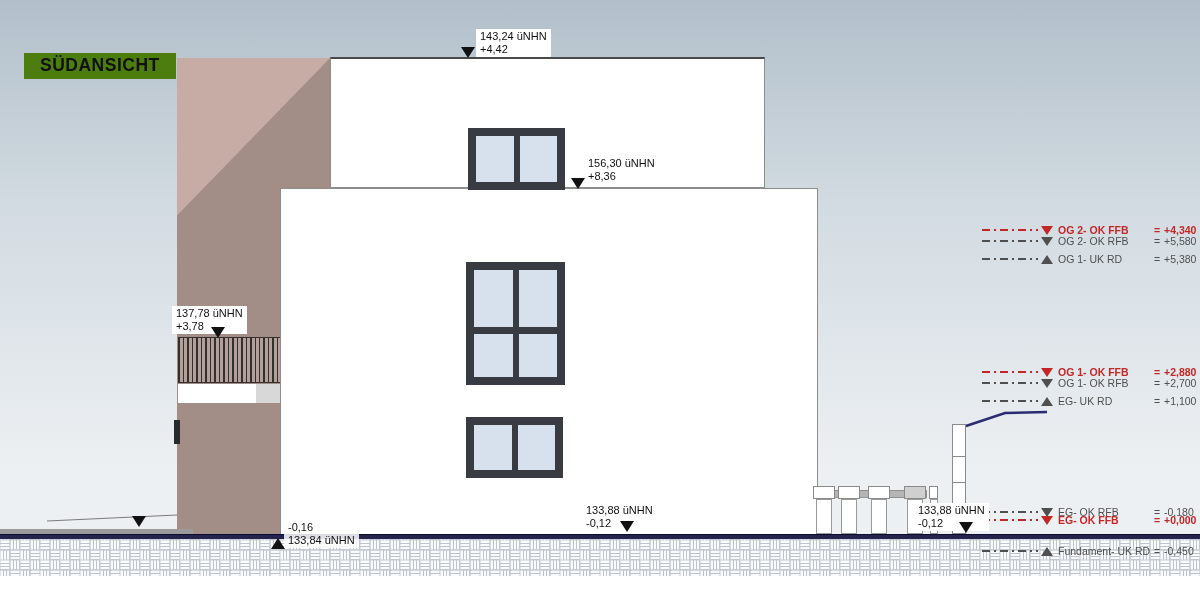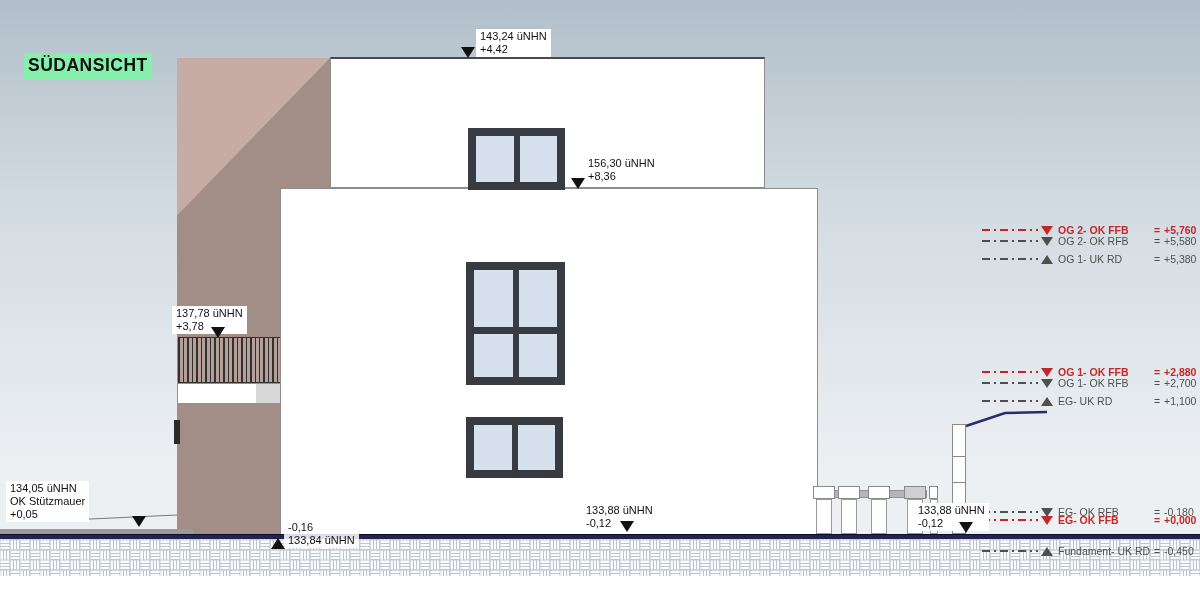--- a/index.html
+++ b/index.html
@@ -46,21 +46,21 @@
   .fence .rail{position:absolute;left:2px;top:4px;width:112px;height:8px;background:#b5b5b5;border:1px solid #909090}
   .fence .cap{position:absolute;top:0;width:22px;height:13px;background:#fff;border:1px solid #8a8a8a}
   .fence .cap.shaded{background:#cfcfcf}
   .fence .post{position:absolute;top:13px;width:16px;height:35px;background:#fff;border:1px solid #9a9a9a}
   .column{position:absolute;left:952px;top:424px;width:14px;height:110px;background:#fff;border:1px solid #8a8a8a;z-index:4}
   .column .div{position:absolute;left:0;width:12px;height:1px;background:#8a8a8a}
 
   .gray-bar{position:absolute;left:0;top:529px;width:193px;height:6px;background:#9b9b9b;z-index:4}
   .ground-line{position:absolute;left:0;top:534px;width:1200px;height:5px;background:var(--ground-navy);border-top:1px solid #0c0c2e;z-index:5}
 
-  .title{position:absolute;left:24px;top:53px;background:#86efac;padding:2px 4px 3px;
+  .title{position:absolute;left:24px;top:53px;background:#4d7c0f;padding:2px 16px 3px;
     font-size:17.5px;font-weight:bold;color:#111;letter-spacing:.5px;z-index:7}
 
   .marker{position:absolute;background:#fff;padding:1px 4px;font-size:11px;line-height:13px;color:var(--marker-ink);z-index:7;white-space:nowrap}
   .marker.noBg{background:rgba(255,255,255,.85)}
   .tri{width:0;height:0;position:absolute;z-index:7}
   .tri.down{border-left:7px solid rgba(0,0,0,0);border-right:7px solid rgba(0,0,0,0);border-top:11px solid var(--marker-ink)}
   .tri.up{border-left:7px solid rgba(0,0,0,0);border-right:7px solid rgba(0,0,0,0);border-bottom:11px solid var(--marker-ink)}
 
   .ann-row{position:absolute;left:982px;height:12px;display:flex;align-items:center;font-size:10.5px;white-space:nowrap;z-index:3}
   .ann-row.red{color:var(--red-annotation);font-weight:bold}
@@ -168,25 +168,20 @@
     <div>+8,36</div>
   </div>
   <div class="tri down" style="left:571px;top:178px"></div>
 
   <div class="marker" style="left:172px;top:306px">
     <div>137,78 üNHN</div>
     <div>+3,78</div>
   </div>
   <div class="tri down" style="left:211px;top:327px"></div>
 
-  <div class="marker" style="left:6px;top:481px">
-    <div>134,05 üNHN</div>
-    <div>OK Stützmauer</div>
-    <div>+0,05</div>
-  </div>
   <div class="tri down" style="left:132px;top:516px"></div>
 
   <div class="marker" style="left:582px;top:503px">
     <div>133,88 üNHN</div>
     <div>-0,12</div>
   </div>
   <div class="tri down" style="left:620px;top:521px"></div>
 
   <div class="marker" style="left:914px;top:503px">
     <div>133,88 üNHN</div>
@@ -198,21 +193,21 @@
   <div class="marker noBg" style="left:284px;top:520px">
     <div>-0,16</div>
     <div>133,84 üNHN</div>
   </div>
 
   <div class="ann-row red" style="top:224px">
     <span class="leader"></span>
     <span class="atri down"></span>
     <span class="lab">OG 2- OK FFB</span>
     <span class="eq">=</span>
-    <span class="val">+5,760</span>
+    <span class="val">+4,340</span>
   </div>
   <div class="ann-row gray" style="top:235px">
     <span class="leader"></span>
     <span class="atri down"></span>
     <span class="lab">OG 2- OK RFB</span>
     <span class="eq">=</span>
     <span class="val">+5,580</span>
   </div>
   <div class="ann-row gray" style="top:253px">
     <span class="leader"></span>

